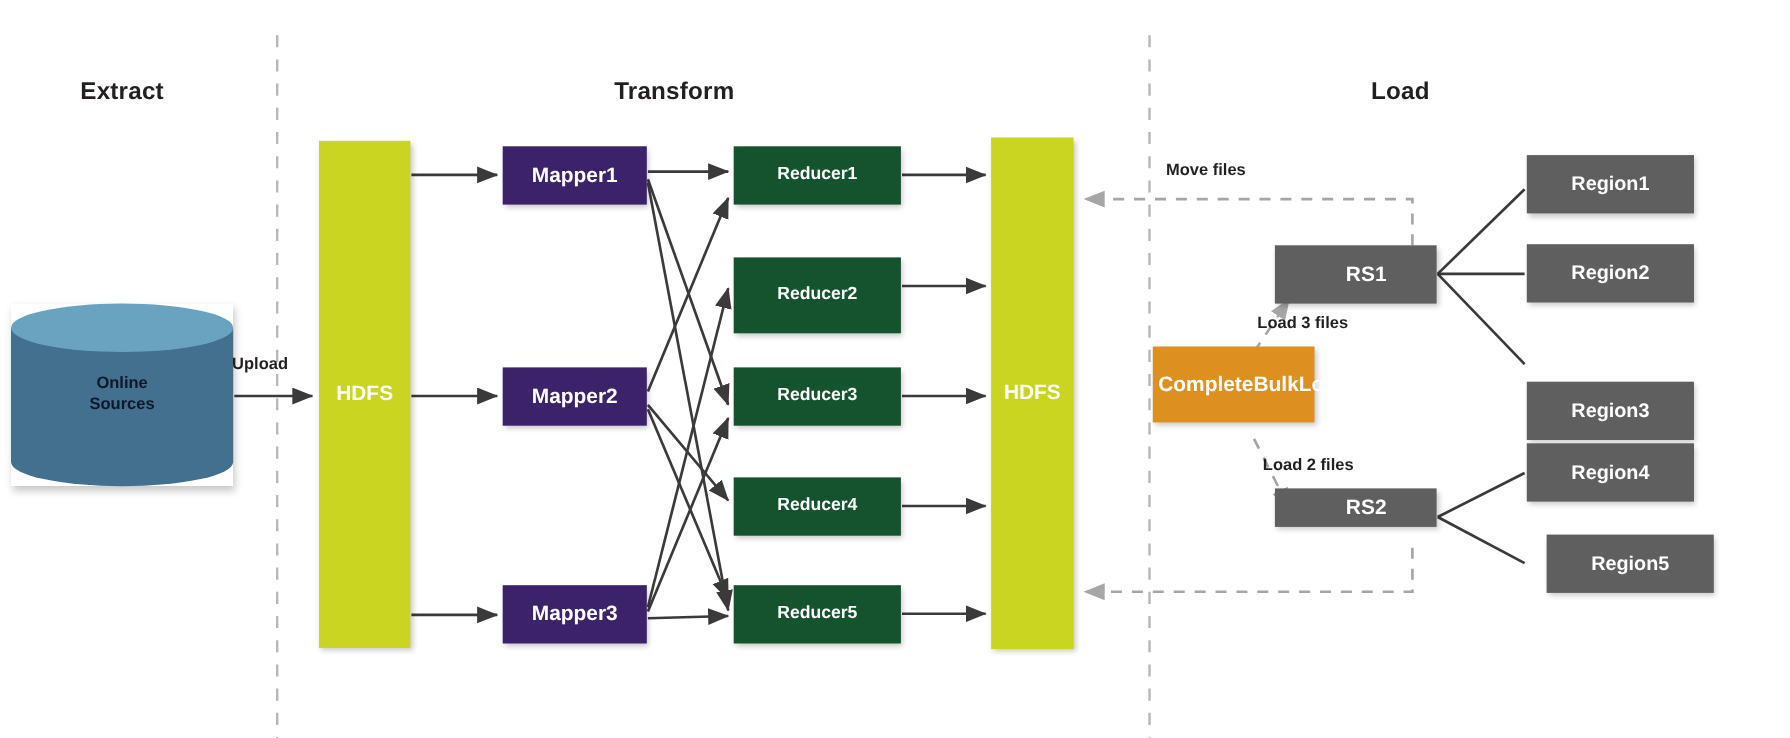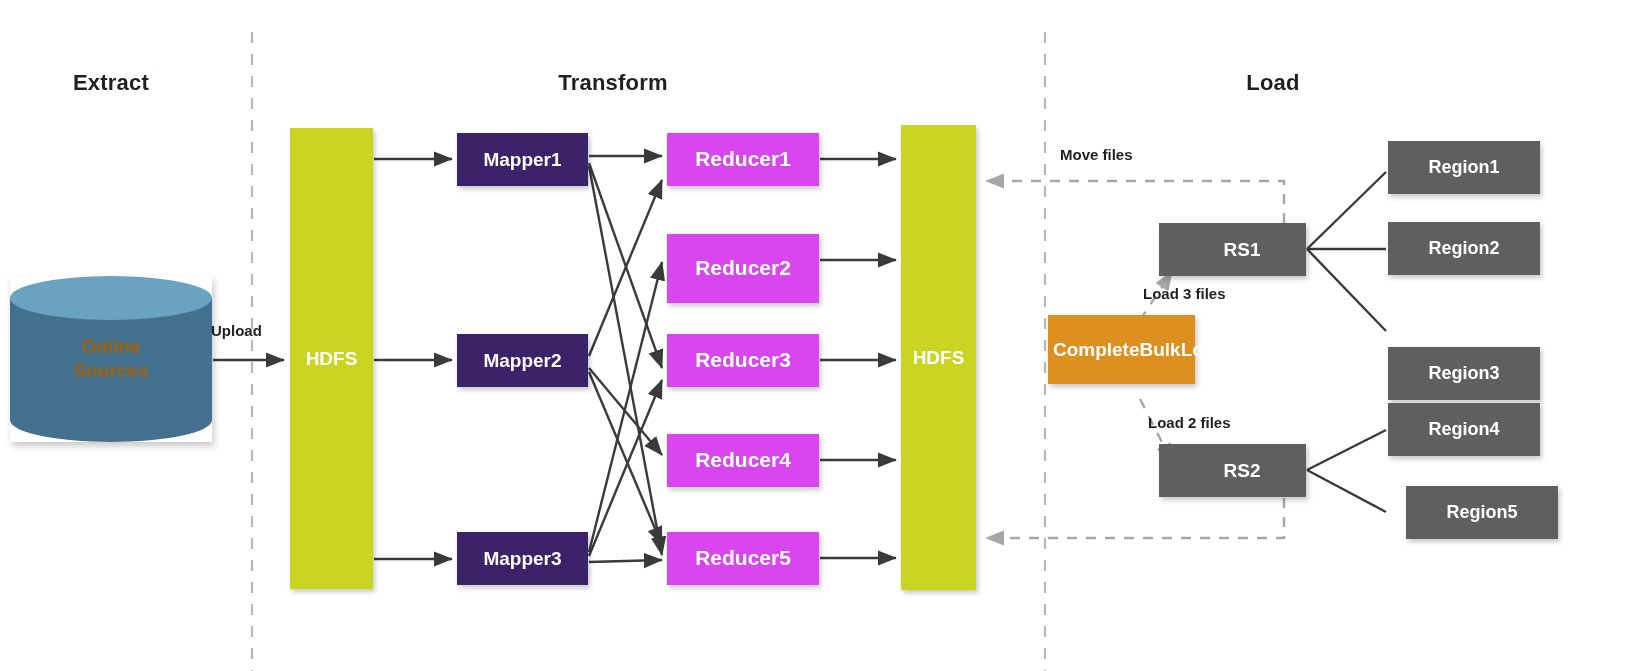--- a/index.html
+++ b/index.html
@@ -35,21 +35,21 @@
     align-items:center;
     justify-content:center;
     text-align:center;
     color:#ffffff;
     font-weight:bold;
     box-sizing:border-box;
     box-shadow:2px 3px 5px rgba(0,0,0,0.22);
     line-height:1.15;
   }
   .mapper{ background:#3b2269; font-size:19px; }
-  .reducer{ background:#d946ef; font-size:21px; }
+  .reducer{ background:#14532d; font-size:16px; }
   .hdfs{ background:#c9d520; font-size:19px; }
   .rs{ background:#5f5f5f; font-size:19px;padding-left:19px; }
   .region{ background:#5f5f5f; font-size:18px; }
   .bulkload{ background:#dd9020; font-size:19px; }
   .cyl{
     position:absolute;
     box-shadow:2px 4px 7px rgba(0,0,0,0.22);
   }
   .cyl .body{
     position:absolute; left:0; right:0; top:22px; bottom:22px;
@@ -62,21 +62,21 @@
   }
   .cyl .bottom{
     position:absolute; left:0; right:0; bottom:0; height:44px;
     border-radius:50%;
     background:#44708f;
   }
   .cyl .caption{
     position:absolute; left:0; right:0; top:0; bottom:0;
     display:flex; align-items:center; justify-content:center;
     flex-direction:column;
-    color:#a16207; font-weight:bold; font-size:19px; line-height:1.25;
+    color:#0f172a; font-weight:bold; font-size:15px; line-height:1.25;
     text-align:center;
   }
   .edge-label{
     position:absolute;
     font-size:15px;
     font-weight:bold;
     color:#231f20;
     white-space:nowrap;
   }
 </style>
@@ -223,21 +223,21 @@
   <div class="node reducer" style="left:667px;top:532px;width:152px;height:53px;">Reducer5</div>
 
   <div class="node hdfs" style="left:901px;top:125px;width:75px;height:465px;">HDFS</div>
 
   <div class="node bulkload" style="left:1048px;top:315px;width:147px;height:69px;flex-direction:row;padding-left:36px;">
     <span>Complete</span>
     <span>BulkLoad</span>
   </div>
 
   <div class="node rs" style="left:1159px;top:223px;width:147px;height:53px;">RS1</div>
-  <div class="node rs" style="left:1159px;top:444px;width:147px;height:53px;">RS2</div>
+  <div class="node rs" style="left:1159px;top:444px;width:147px;height:35px;">RS2</div>
 
   <div class="node region" style="left:1388px;top:141px;width:152px;height:53px;">Region1</div>
   <div class="node region" style="left:1388px;top:222px;width:152px;height:53px;">Region2</div>
   <div class="node region" style="left:1388px;top:303px;width:152px;height:53px;margin-top:44px;">Region3</div>
   <div class="node region" style="left:1388px;top:403px;width:152px;height:53px;">Region4</div>
   <div class="node region" style="left:1388px;top:486px;width:152px;height:53px;margin-left:18px;">Region5</div>
 
   <div class="edge-label" style="left:211px;top:322px;">Upload</div>
   <div class="edge-label" style="left:1060px;top:146px;">Move files</div>
   <div class="edge-label" style="left:1143px;top:285px;">Load 3 files</div>

